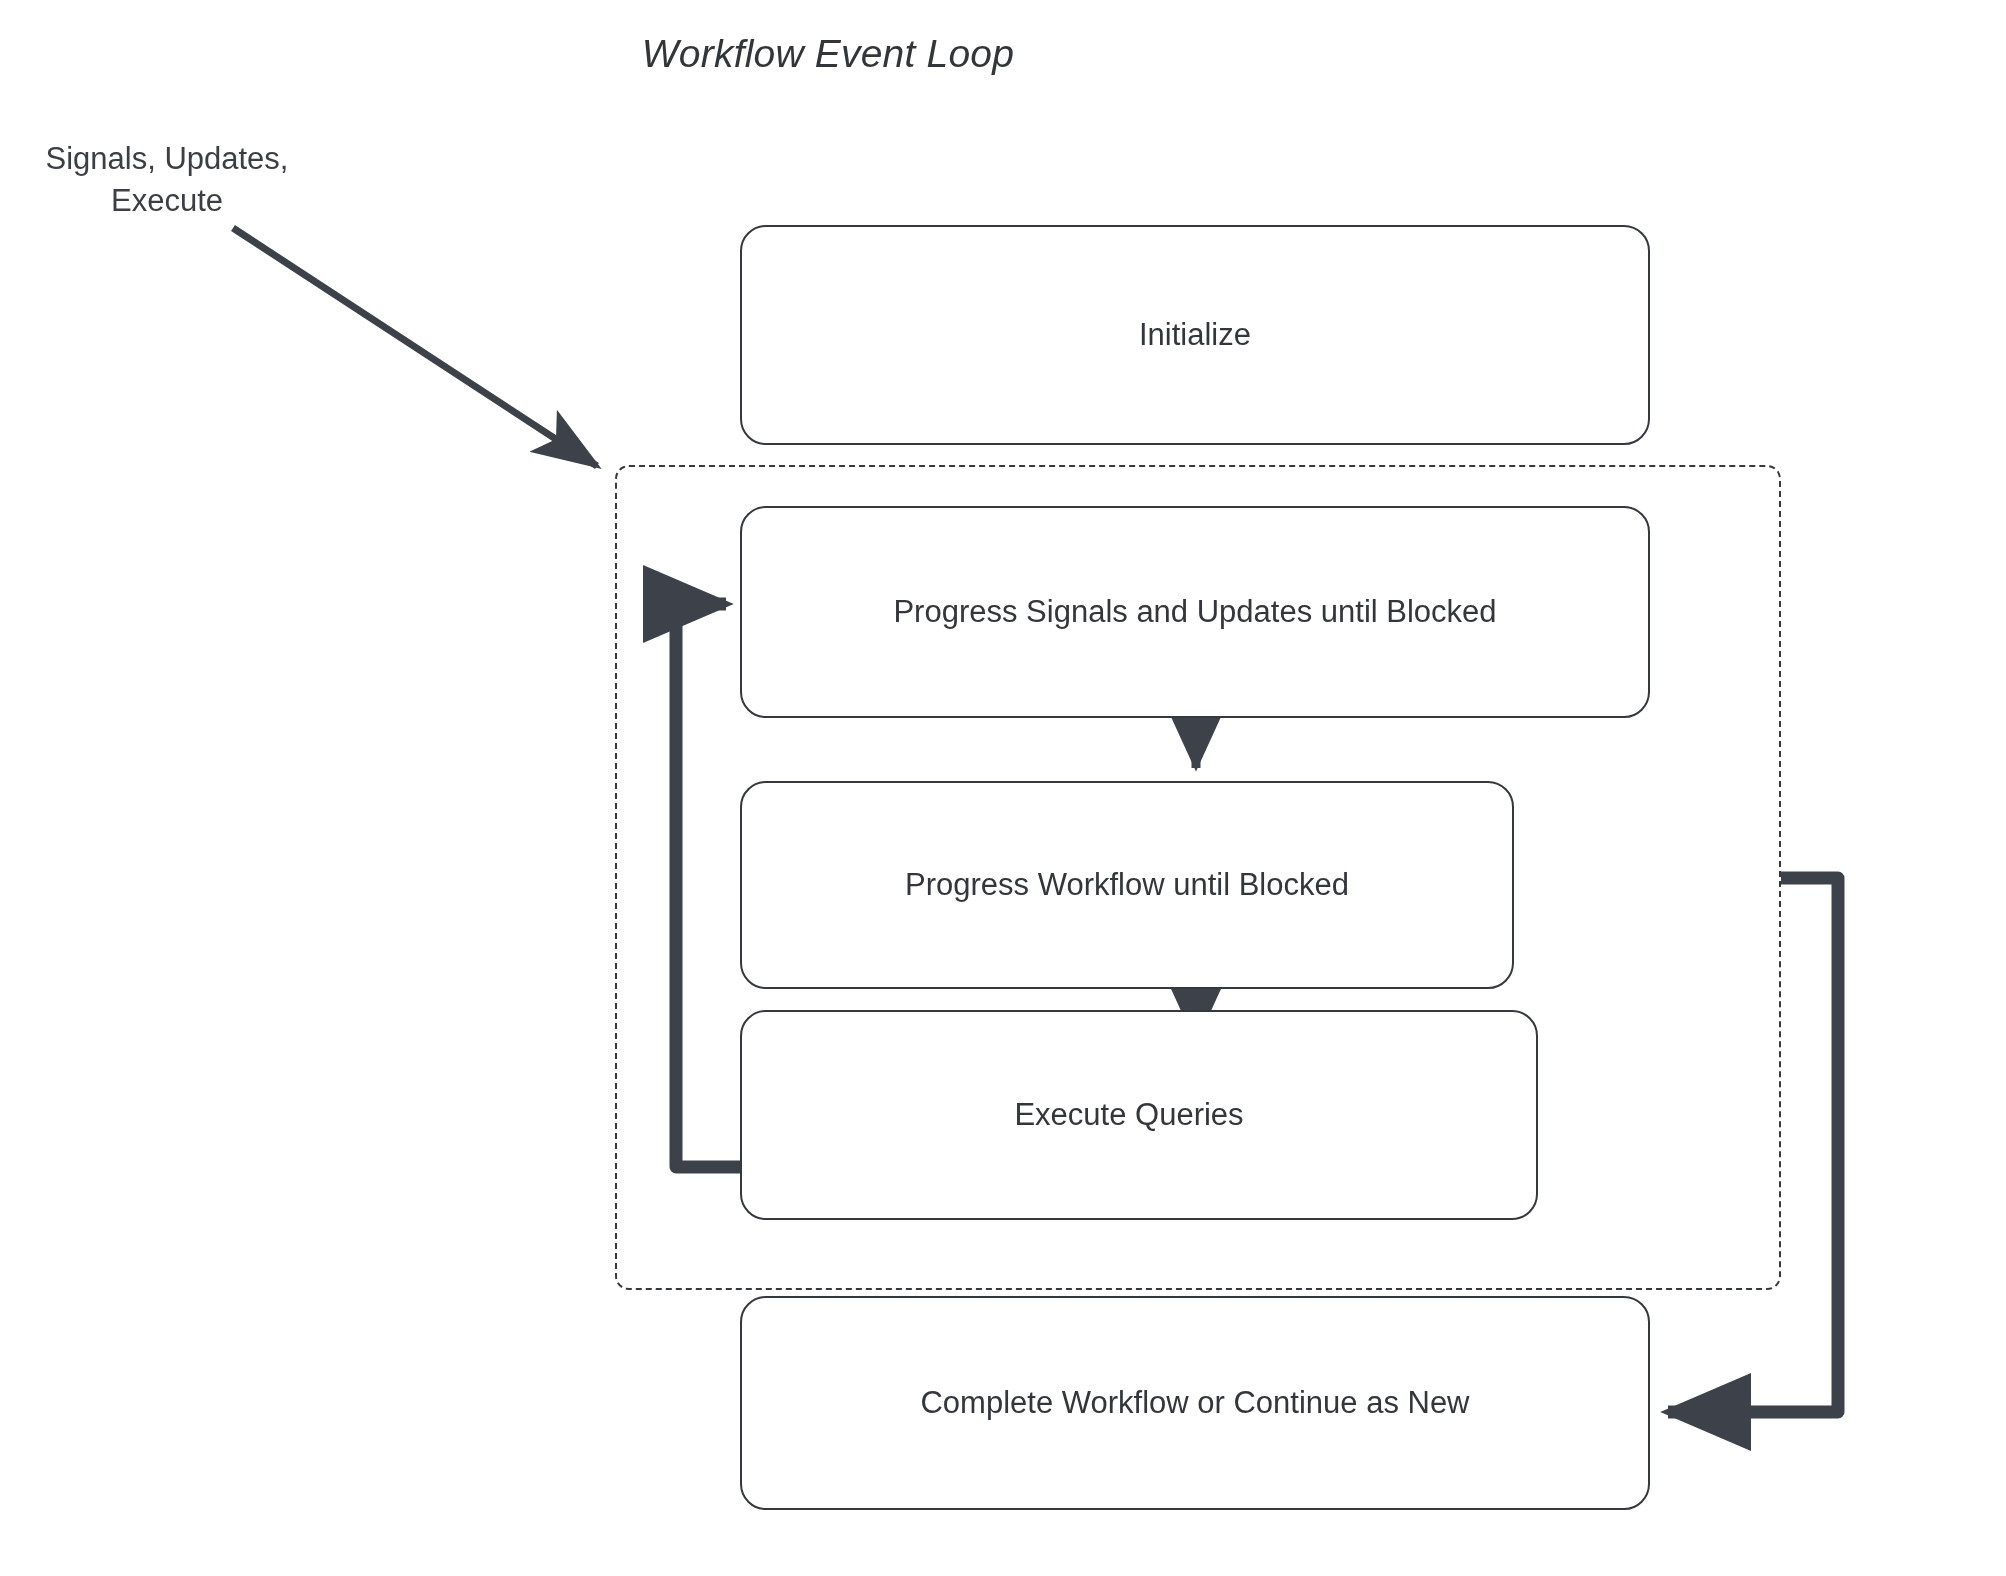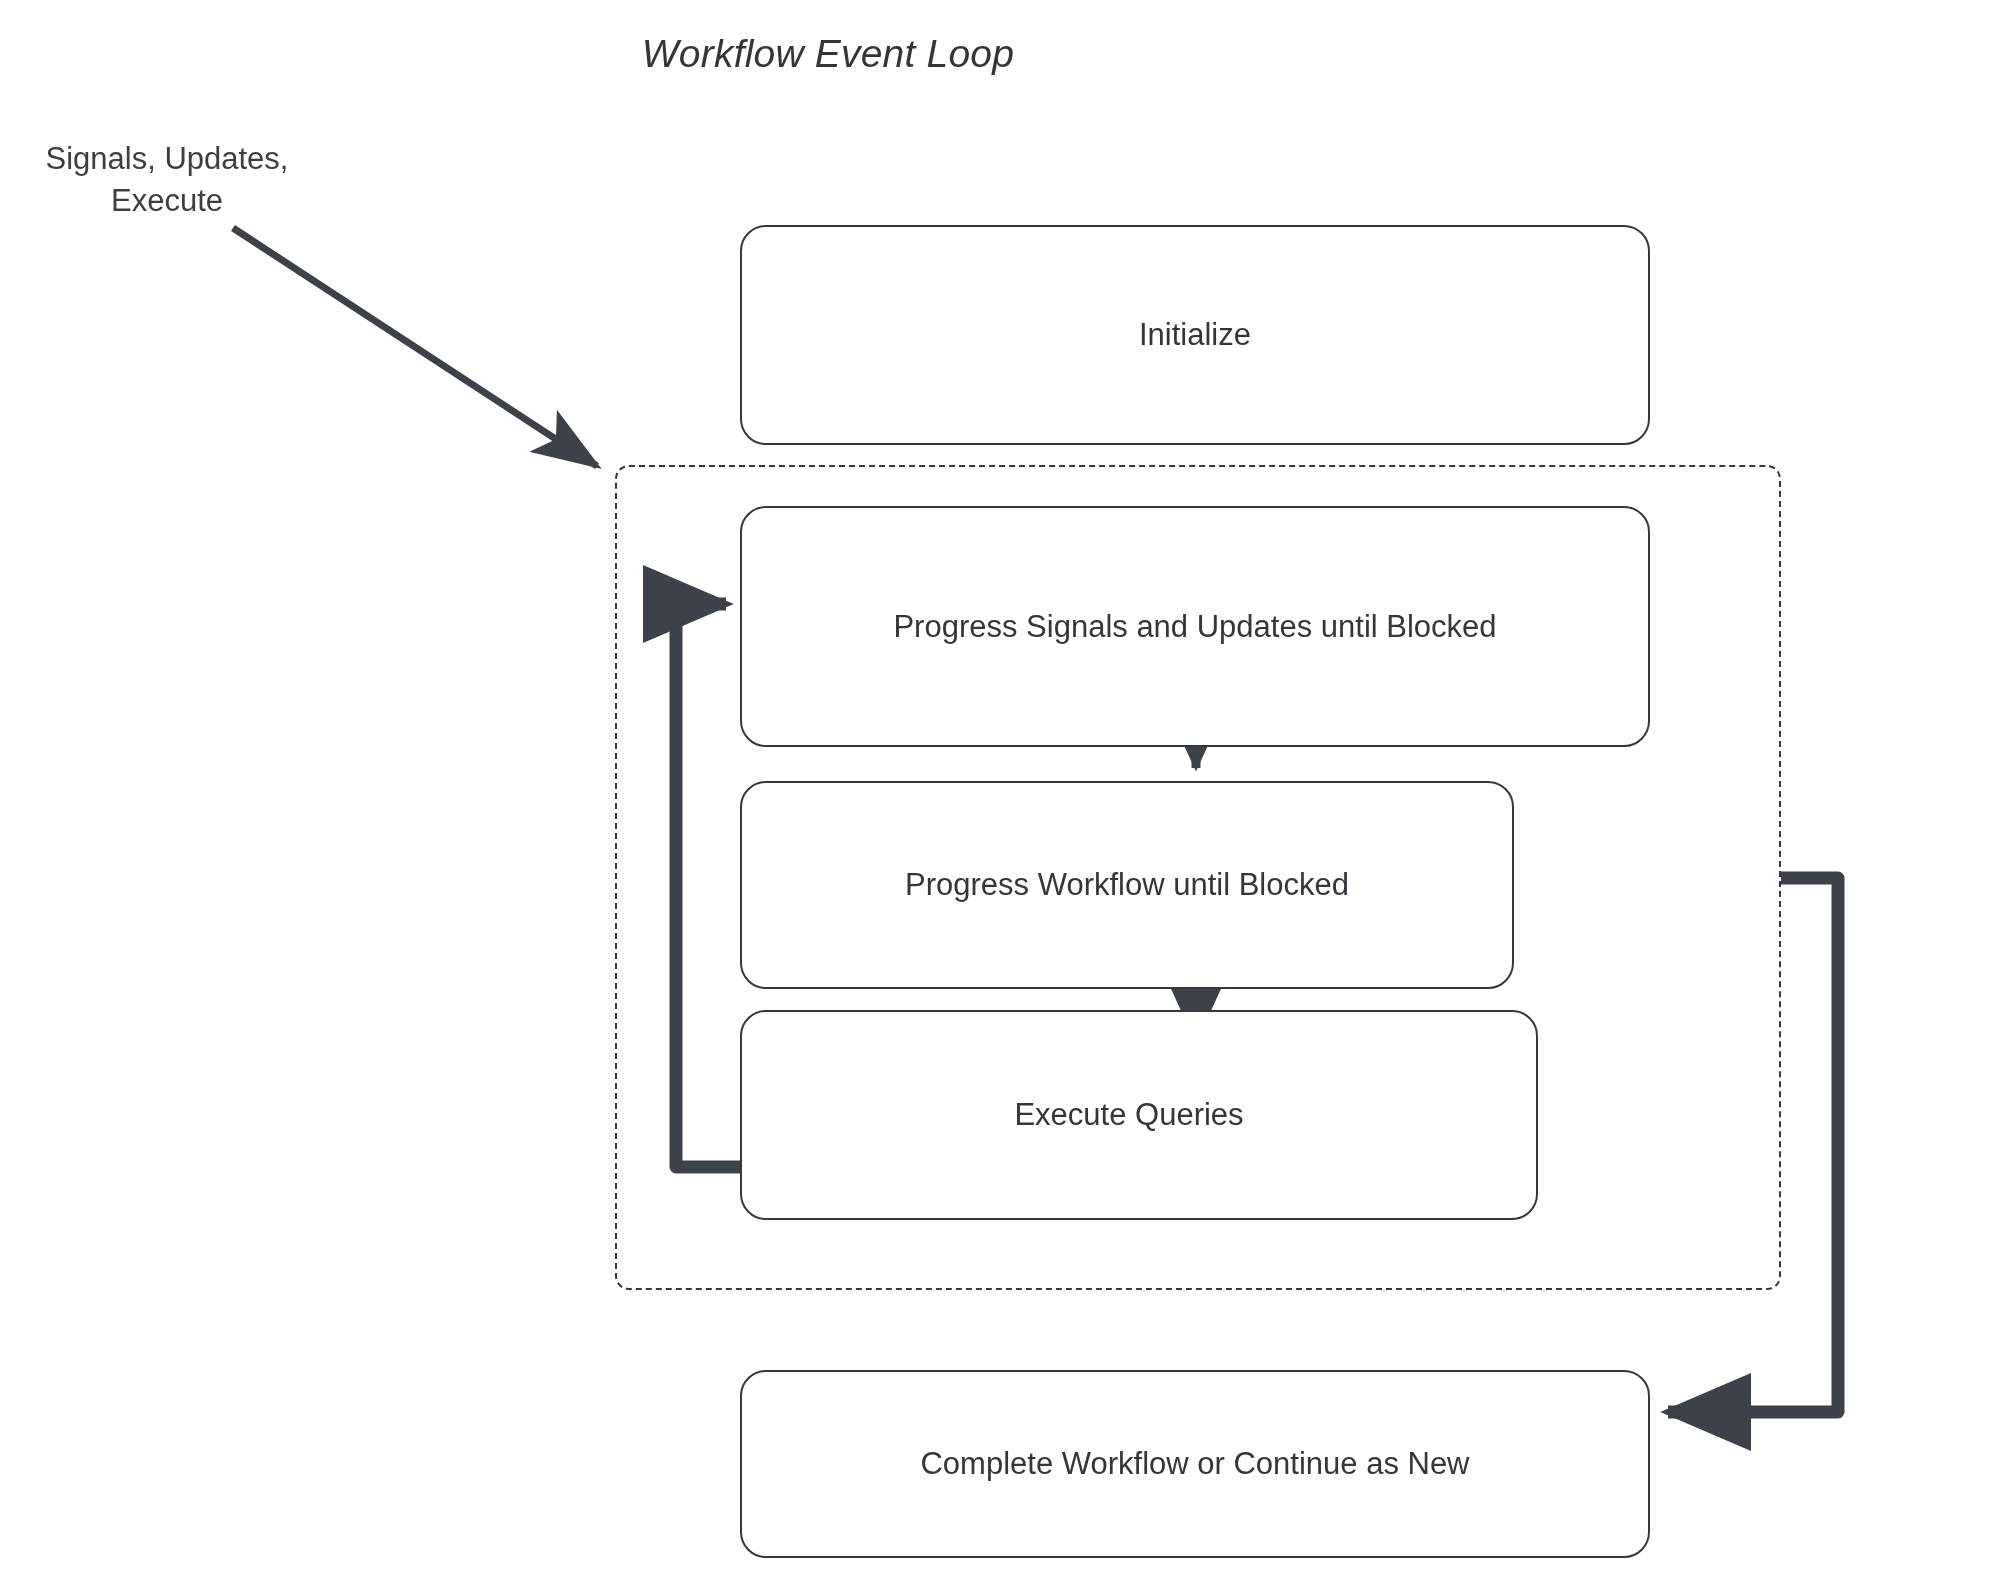--- a/index.html
+++ b/index.html
@@ -57,24 +57,24 @@
     display: flex;
     align-items: center;
     justify-content: center;
     color: #33373c;
     font-size: 31px;
     line-height: 40px;
     text-align: center;
     padding: 0 28px;
   }
   .node-initialize { left: 740px; top: 225px; width: 910px; height: 220px; }
-  .node-progress-signals { left: 740px; top: 506px; width: 910px; height: 241px; }
+  .node-progress-signals { left: 740px; top: 506px; width: 910px; height: 212px; }
   .node-progress-workflow { left: 740px; top: 781px; width: 774px; height: 208px; }
   .node-execute-queries { left: 740px; top: 1010px; width: 798px; height: 210px; padding-left: 8px; }
-  .node-complete-workflow { left: 740px; top: 1370px; width: 910px; height: 188px; }
+  .node-complete-workflow { left: 740px; top: 1296px; width: 910px; height: 214px; }
   .loop-container {
     position: absolute;
     left: 615px;
     top: 465px;
     width: 1166px;
     height: 825px;
     box-sizing: border-box;
     border: 2px dashed #35393f;
     border-radius: 14px;
     background: transparent;

